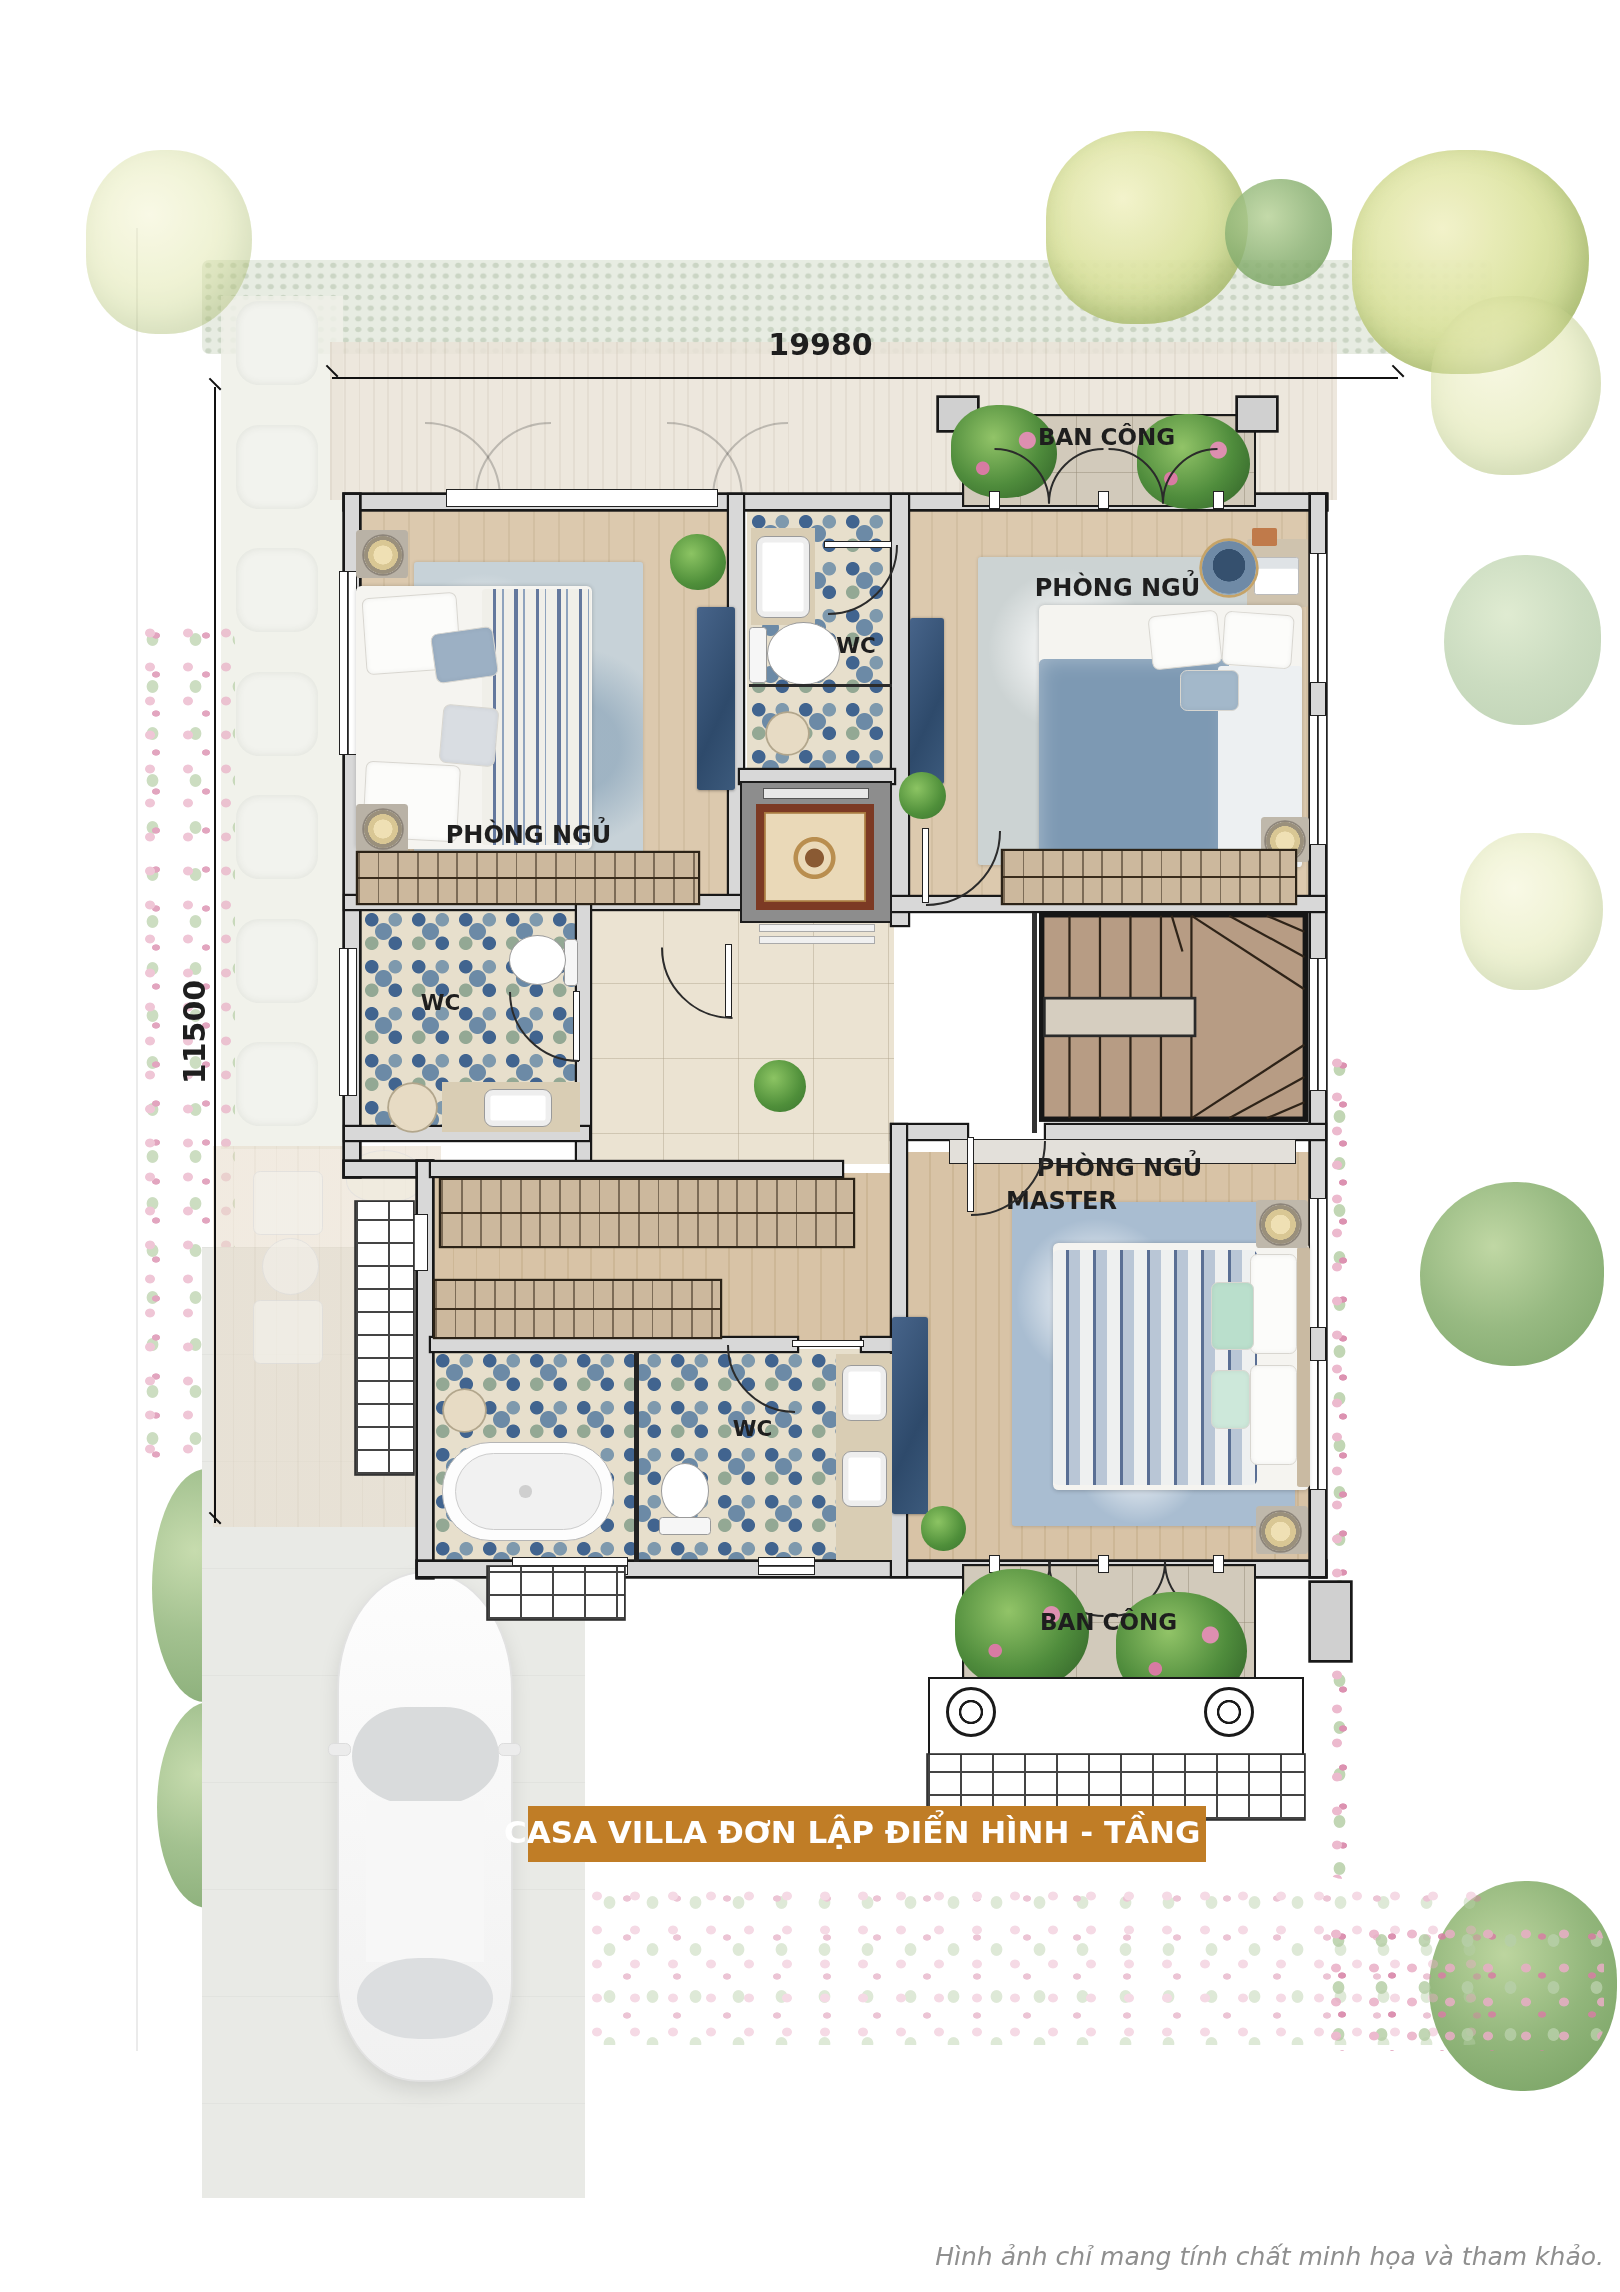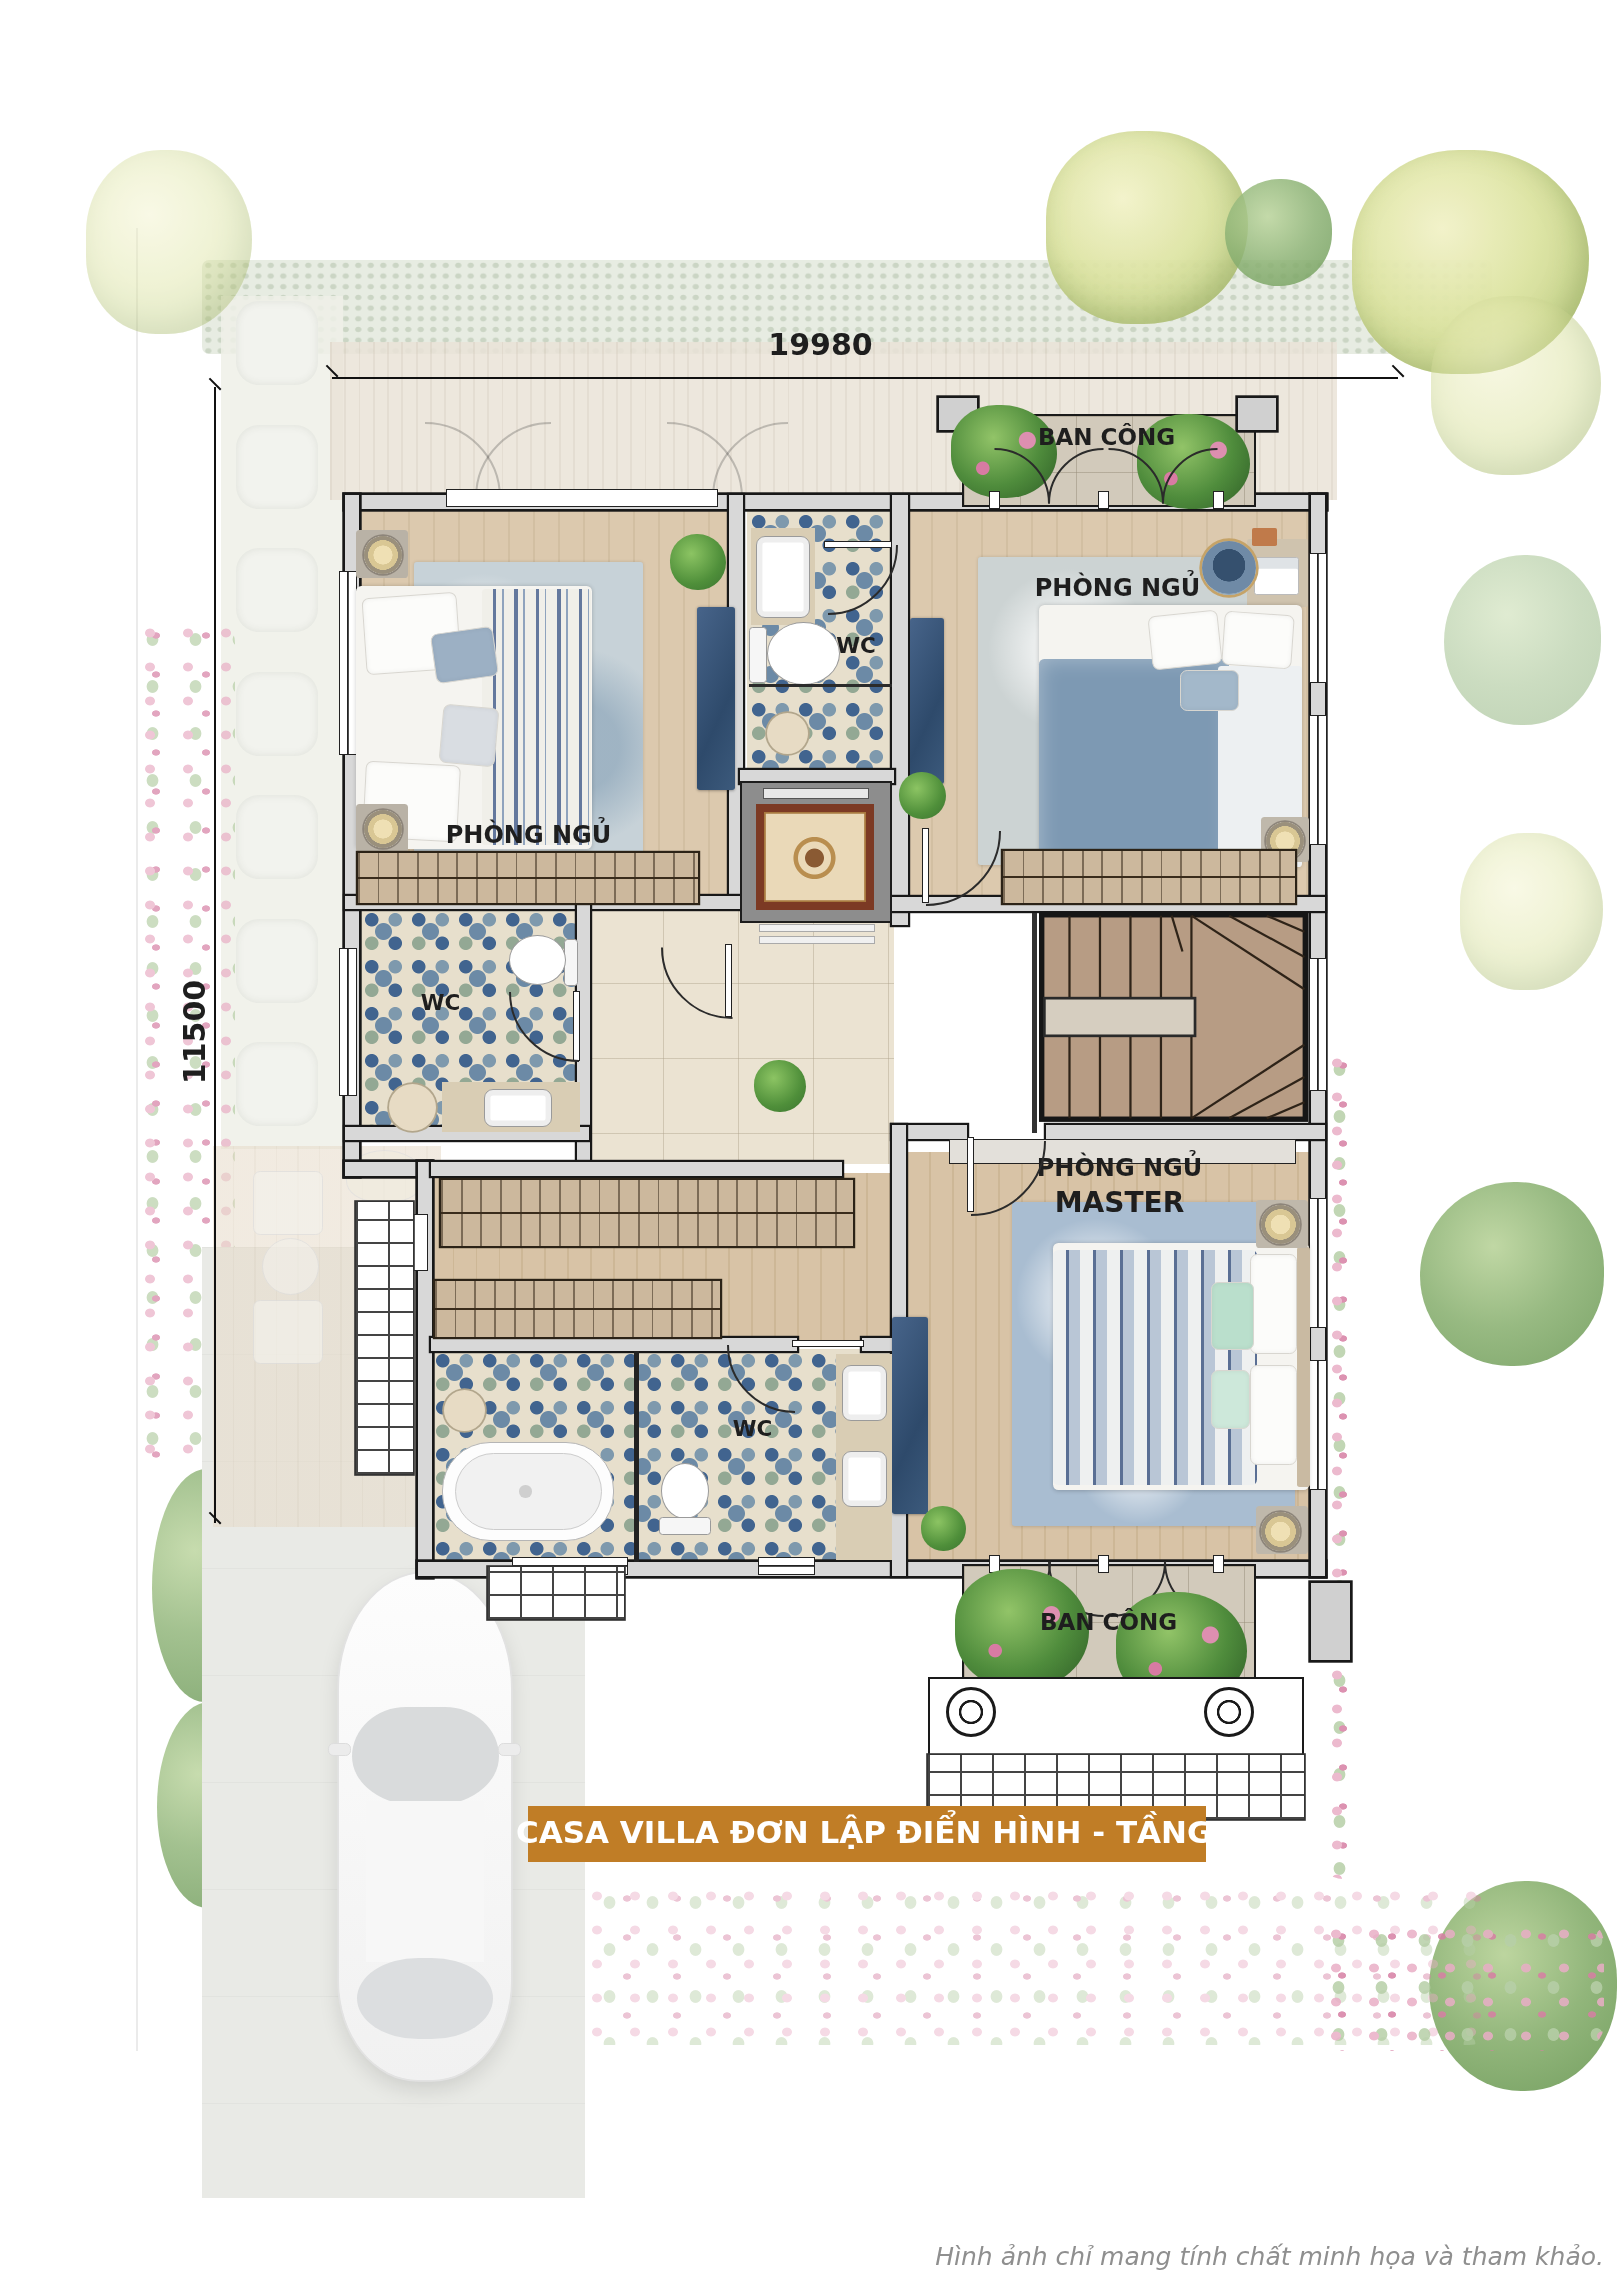--- a/index.html
+++ b/index.html
@@ -276,21 +276,21 @@
   <div class="pillow" data-name="pillow" style="left:1250px;top:1365px;width:47px;height:100px;"></div>
   <div class="pillow" data-name="pillow" style="left:1211px;top:1282px;width:43px;height:68px;background:#badfcc;"></div>
   <div class="pillow" data-name="pillow" style="left:1211px;top:1370px;width:39px;height:59px;background:#cde8da;"></div>
   <div data-name="nightstand" style="left:1256px;top:1200px;width:52px;height:48px;background:#bfb8ab;border-radius:3.6px;"></div>
   <div class="lamp" data-name="table-lamp" style="left:1261px;top:1205px;width:39px;height:39px;"></div>
   <div data-name="nightstand" style="left:1256px;top:1506px;width:52px;height:48px;background:#bfb8ab;border-radius:3.6px;"></div>
   <div class="lamp" data-name="table-lamp" style="left:1261px;top:1512px;width:39px;height:39px;"></div>
   <div class="console" data-name="master-bench" style="left:892px;top:1317px;width:36px;height:197px;"></div>
   <div class="plant" data-name="plant" style="left:921px;top:1506px;width:45px;height:45px;"></div>
   <div class="lbl" data-name="master-label-line1" style="left:1010px;top:1155px;width:219px;height:30px;font-size:24px;">PHÒNG NGỦ</div>
-  <div class="lbl" data-name="master-label-line2" style="left:1010px;top:1188px;width:219px;height:30px;font-size:28px;">MASTER</div>
+  <div class="lbl" data-name="master-label-line2" style="left:952px;top:1188px;width:219px;height:30px;font-size:24px;">MASTER</div>
   <div class="leaf" data-name="door-leaf" style="left:967px;top:1137px;width:7.2px;height:75px;"></div>
   <div class="arc" data-name="door-arc" style="left:896px;top:1066px;width:150px;height:150px;clip-path:inset(50% 0 0 50%);"></div>
 
   <div class="wrd" data-name="wardrobe" style="left:441px;top:1180px;width:412px;height:66px;"></div>
   <div class="wrd" data-name="wardrobe" style="left:435px;top:1281px;width:285px;height:56px;"></div>
   <div data-name="bathtub" style="left:442px;top:1442px;width:172px;height:99px;background:#fdfdfd;border:1.8px solid #b5b5b5;border-radius:48px;"></div>
   <div data-name="bathtub-inner" style="left:455px;top:1453px;width:147px;height:77px;background:#f1f1f1;border:0.9px solid #ccc;border-radius:39px;"></div>
   <div data-name="bathtub-drain" style="left:519px;top:1485px;width:12.5px;height:12.5px;background:#cfcfcf;border-radius:50%;"></div>
   <div class="stool" data-name="bath-stool" style="left:444px;top:1390px;width:41px;height:41px;"></div>
   <div class="toilet-bowl" data-name="bath-toilet" style="left:661px;top:1463px;width:48px;height:56px;"></div>
@@ -316,18 +316,18 @@
   <div data-name="balcony-slab" style="left:928px;top:1677px;width:376px;height:79px;background:#fff;border:2.7px solid #1a1a1a;"></div>
   <div data-name="balcony-column" style="left:946px;top:1687px;width:50px;height:50px;border-radius:50%;border:3.6px solid #1a1a1a;background:radial-gradient(circle,#fff 0 30%,#1a1a1a 32% 38%,#fff 40%);"></div>
   <div data-name="balcony-column" style="left:1204px;top:1687px;width:50px;height:50px;border-radius:50%;border:3.6px solid #1a1a1a;background:radial-gradient(circle,#fff 0 30%,#1a1a1a 32% 38%,#fff 40%);"></div>
   <div class="brick" data-name="brick-apron" style="left:928px;top:1755px;width:376px;height:64px;"></div>
   <div class="pier" data-name="side-ledge" style="left:1311px;top:1583px;width:39px;height:77px;"></div>
 
   <div class="brick" data-name="brick-strip-left" style="left:356px;top:1202px;width:57px;height:272px;"></div>
   <div class="brick" data-name="brick-patch" style="left:488px;top:1567px;width:136px;height:52px;"></div>
 
   <div data-name="title-banner" style="left:528px;top:1806px;width:678px;height:56px;background:#c07d26;"></div>
-  <div class="lbl" data-name="title-banner-text" style="left:516px;top:1815px;width:678px;height:41px;font-size:31px;color:#fff;">CASA VILLA ĐƠN LẬP ĐIỂN HÌNH  - TẦNG 2</div>
+  <div class="lbl" data-name="title-banner-text" style="left:504px;top:1815px;width:678px;height:41px;font-size:31px;color:#fff;">CASA VILLA ĐƠN LẬP ĐIỂN HÌNH  - TẦNG 2</div>
 
   <div class="lbl" data-name="disclaimer-text" style="left:896px;top:2243px;width:708px;height:36px;font-size:25px;font-weight:normal;font-style:italic;color:#8f8f8f;text-align:right;">Hình ảnh chỉ mang tính chất minh họa và tham khảo.</div>
 
 </div>
 
 
 </body></html>

